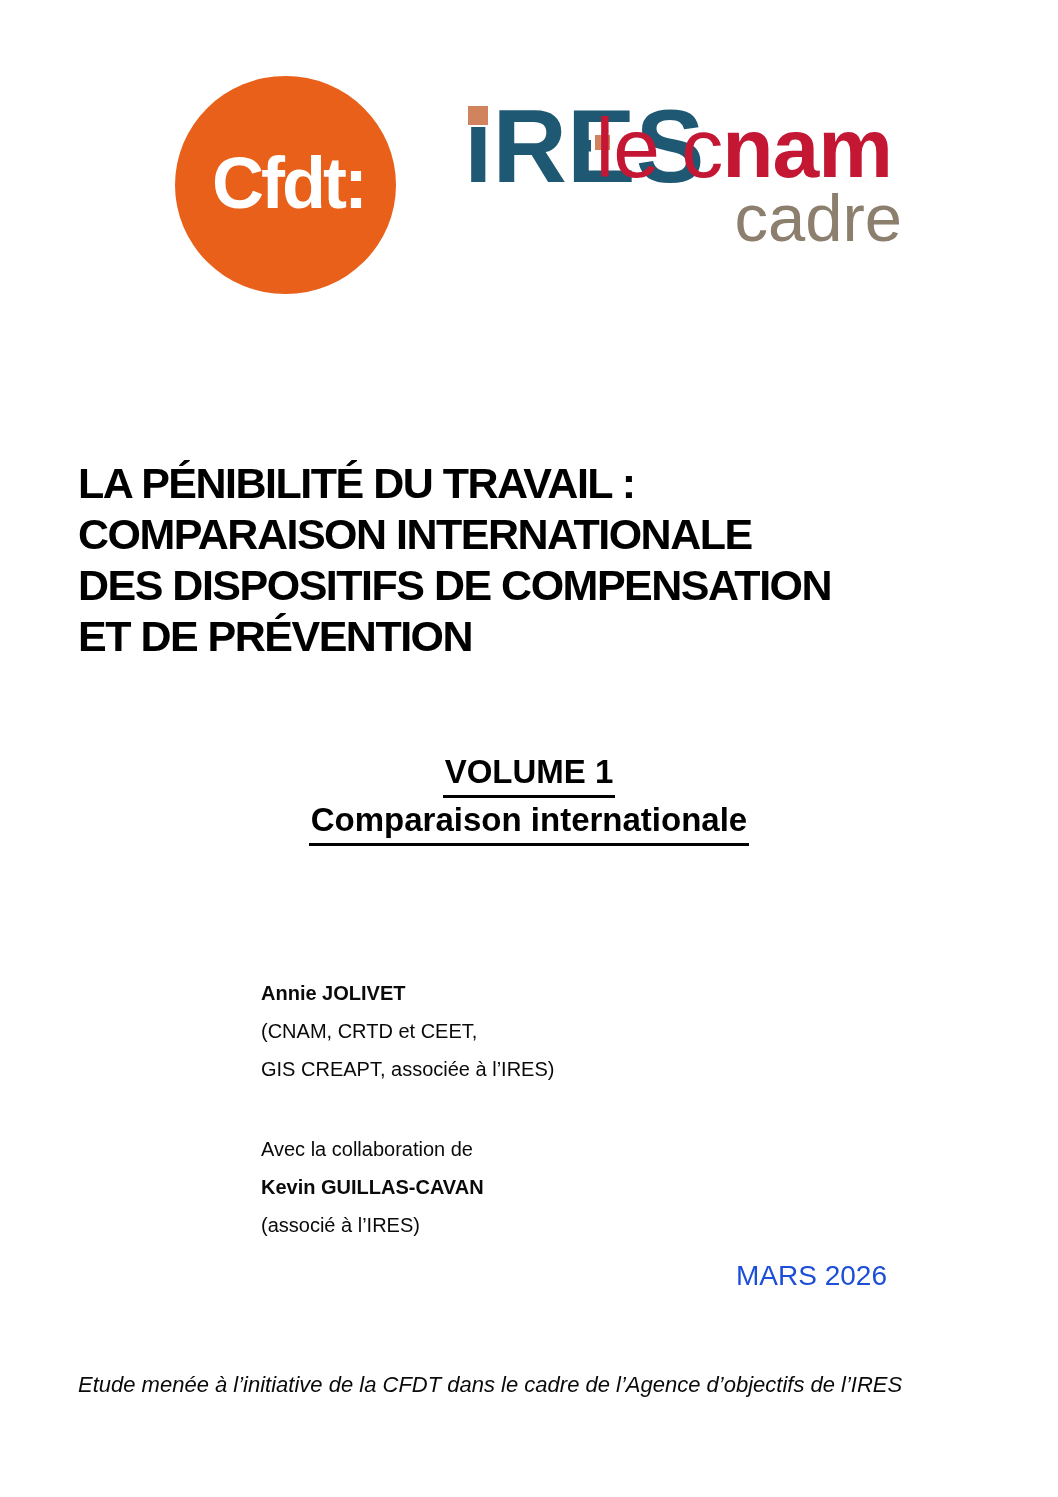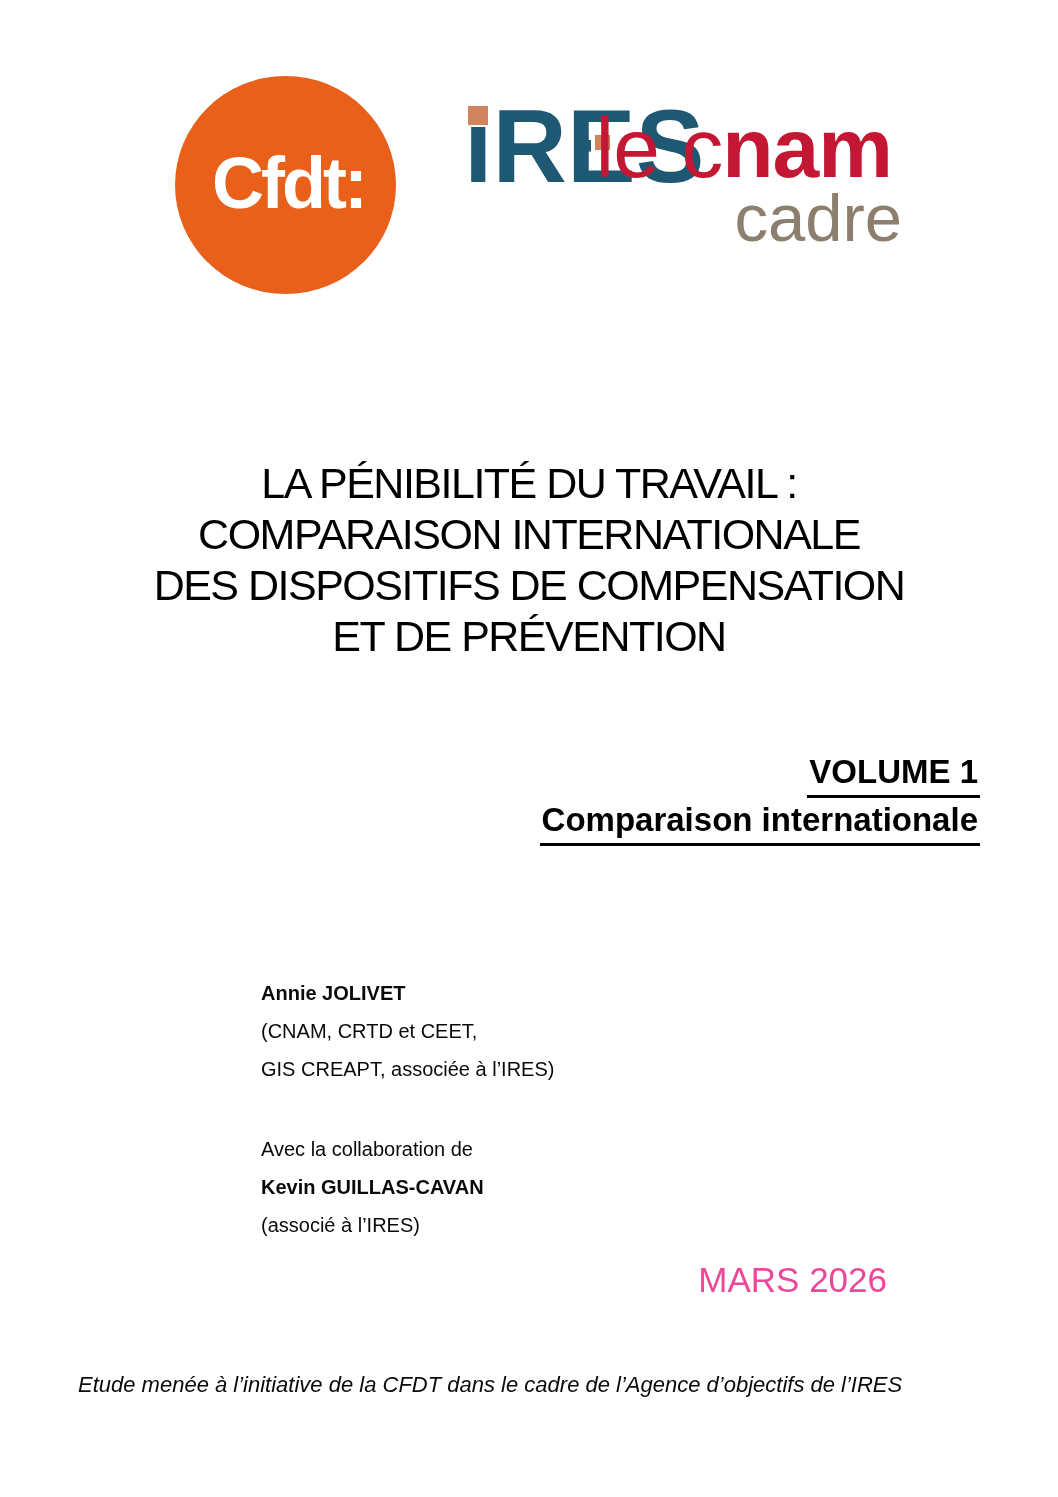--- a/index.html
+++ b/index.html
@@ -70,34 +70,33 @@
     margin-top: 2px;
     margin-right: -10px;
     letter-spacing: 0px;
   }
 
   
   .doc-title {
     position: absolute;
     left: 0; right: 0;
     top: 458px;
-    text-align: center;
     font-size: 43px;
-    font-weight: normal;
+    font-weight: bold;
     line-height: 51px;
     letter-spacing: -1.5px;
     color: #000000;
   }
 
   
   .volume-block {
     position: absolute;
     left: 0; right: 0;
     top: 750px;
-    text-align: right;
+    text-align: center;
     font-size: 33px;
     font-weight: bold;
     line-height: 44px;
     color: #000000;
   }
   .underlined {
     display: inline-block;
     border-bottom: 3px solid #000000;
     padding: 0 2px 1px 2px;
   }
@@ -110,22 +109,22 @@
     line-height: 38px;
     color: #0a0a0a;
   }
   .authors-block .bold { font-weight: bold; }
   .collab-block { margin-top: 42px; }
 
   
   .date-line {
     position: absolute;
     right: 93px; top: 1260px;
-    font-size: 35px;
-    color: #ec4899;
+    font-size: 28px;
+    color: #1d4ed8;
   }
 
   
   .footer-line {
     position: absolute;
     left: 0; right: 0;
     top: 1372px;
     text-align: left;
     font-style: italic;
     font-size: 22px;

